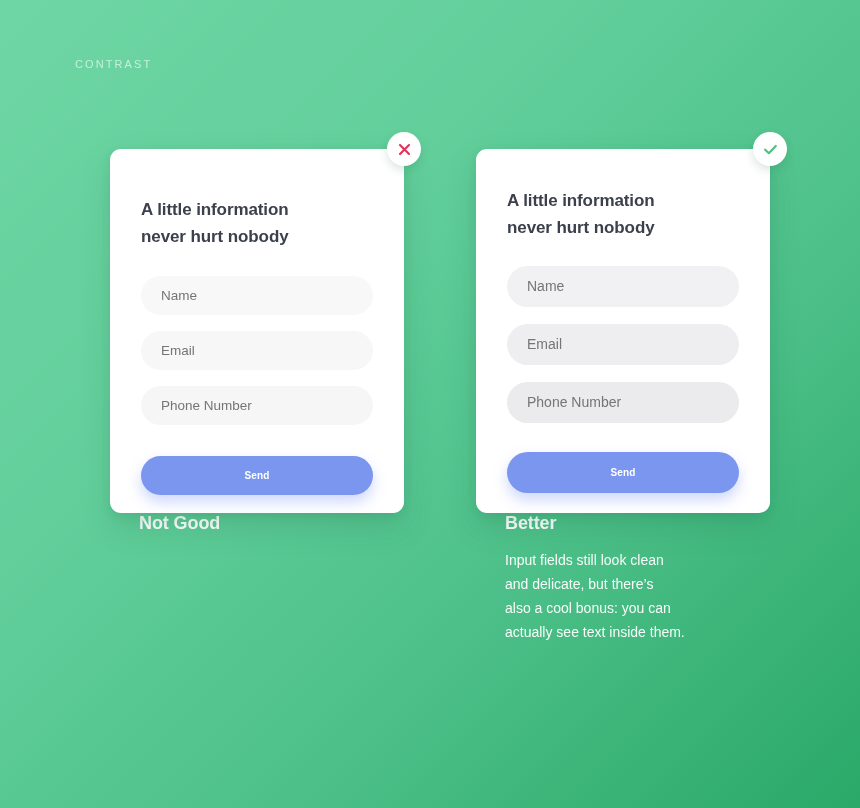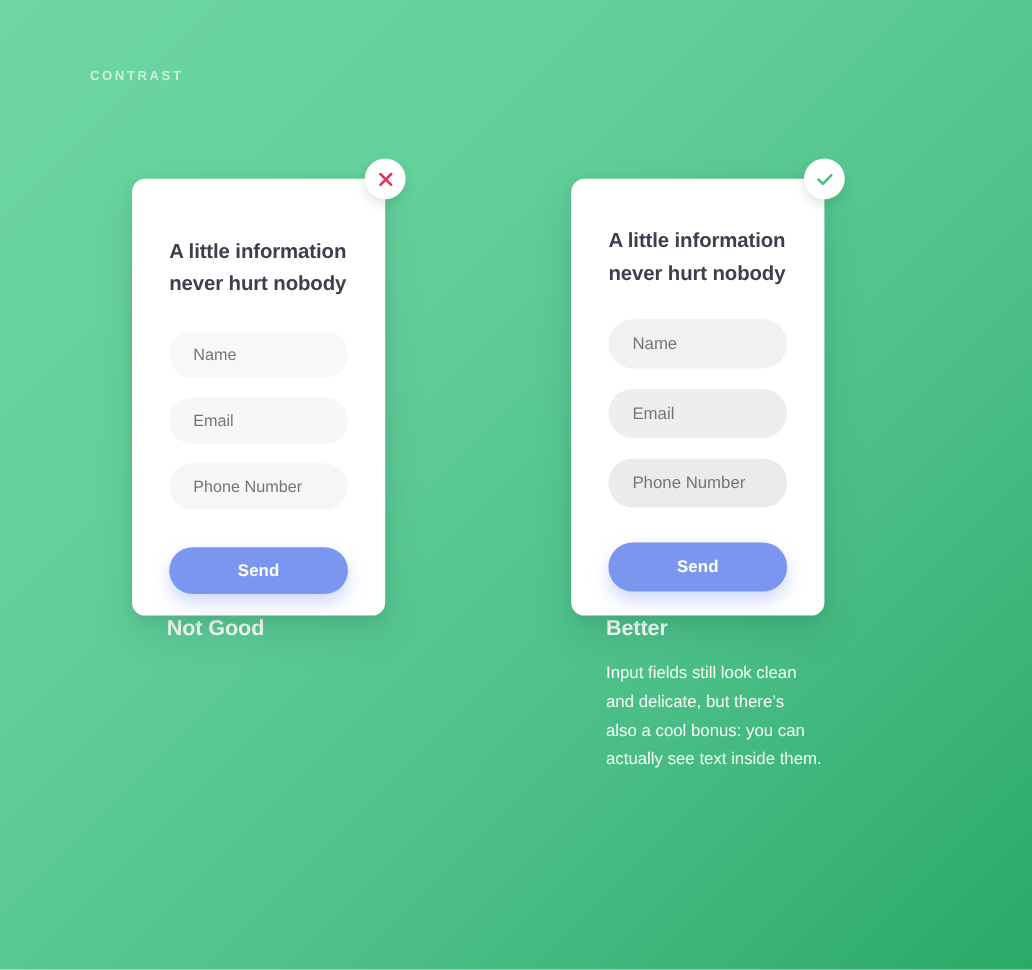--- a/index.html
+++ b/index.html
@@ -20,29 +20,29 @@
   }
 
   
   .eyebrow {
     position: absolute;
     left: 75px;
     top: 58px;
     font-size: 11px;
     letter-spacing: 2.1px;
     color: rgba(255,255,255,0.62);
-    font-weight: 700;
+    font-weight: 400;
     white-space: nowrap;
   }
 
   
   .col {
     position: absolute;
     top: 149px;
-    width: 211px;
+    width: 294px;
   }
   .col-left  { left: 110px; }
   .col-right { left: 476px; }
 
   
   .card {
     position: relative;
     background: #ffffff;
     border-radius: 11px;
     box-shadow: 0 14px 30px rgba(28, 95, 64, 0.17),
@@ -98,21 +98,21 @@
     font-family: "Liberation Sans", sans-serif;
   }
   .card-right .field { height: 41px; border-radius: 21px; font-size: 14px; }
 
   
   .send {
     width: 100%;
     border: none;
     border-radius: 21px;
     color: #ffffff;
-    font-size: 14px;
+    font-size: 10px;
     font-weight: 700;
     font-family: "Liberation Sans", sans-serif;
     cursor: pointer;
     letter-spacing: 0.1px;
   }
   .card-left .send {
     height: 39px;
     margin-top: 31px;
     box-shadow: 0 7px 14px rgba(110, 140, 240, 0.34);
   }

